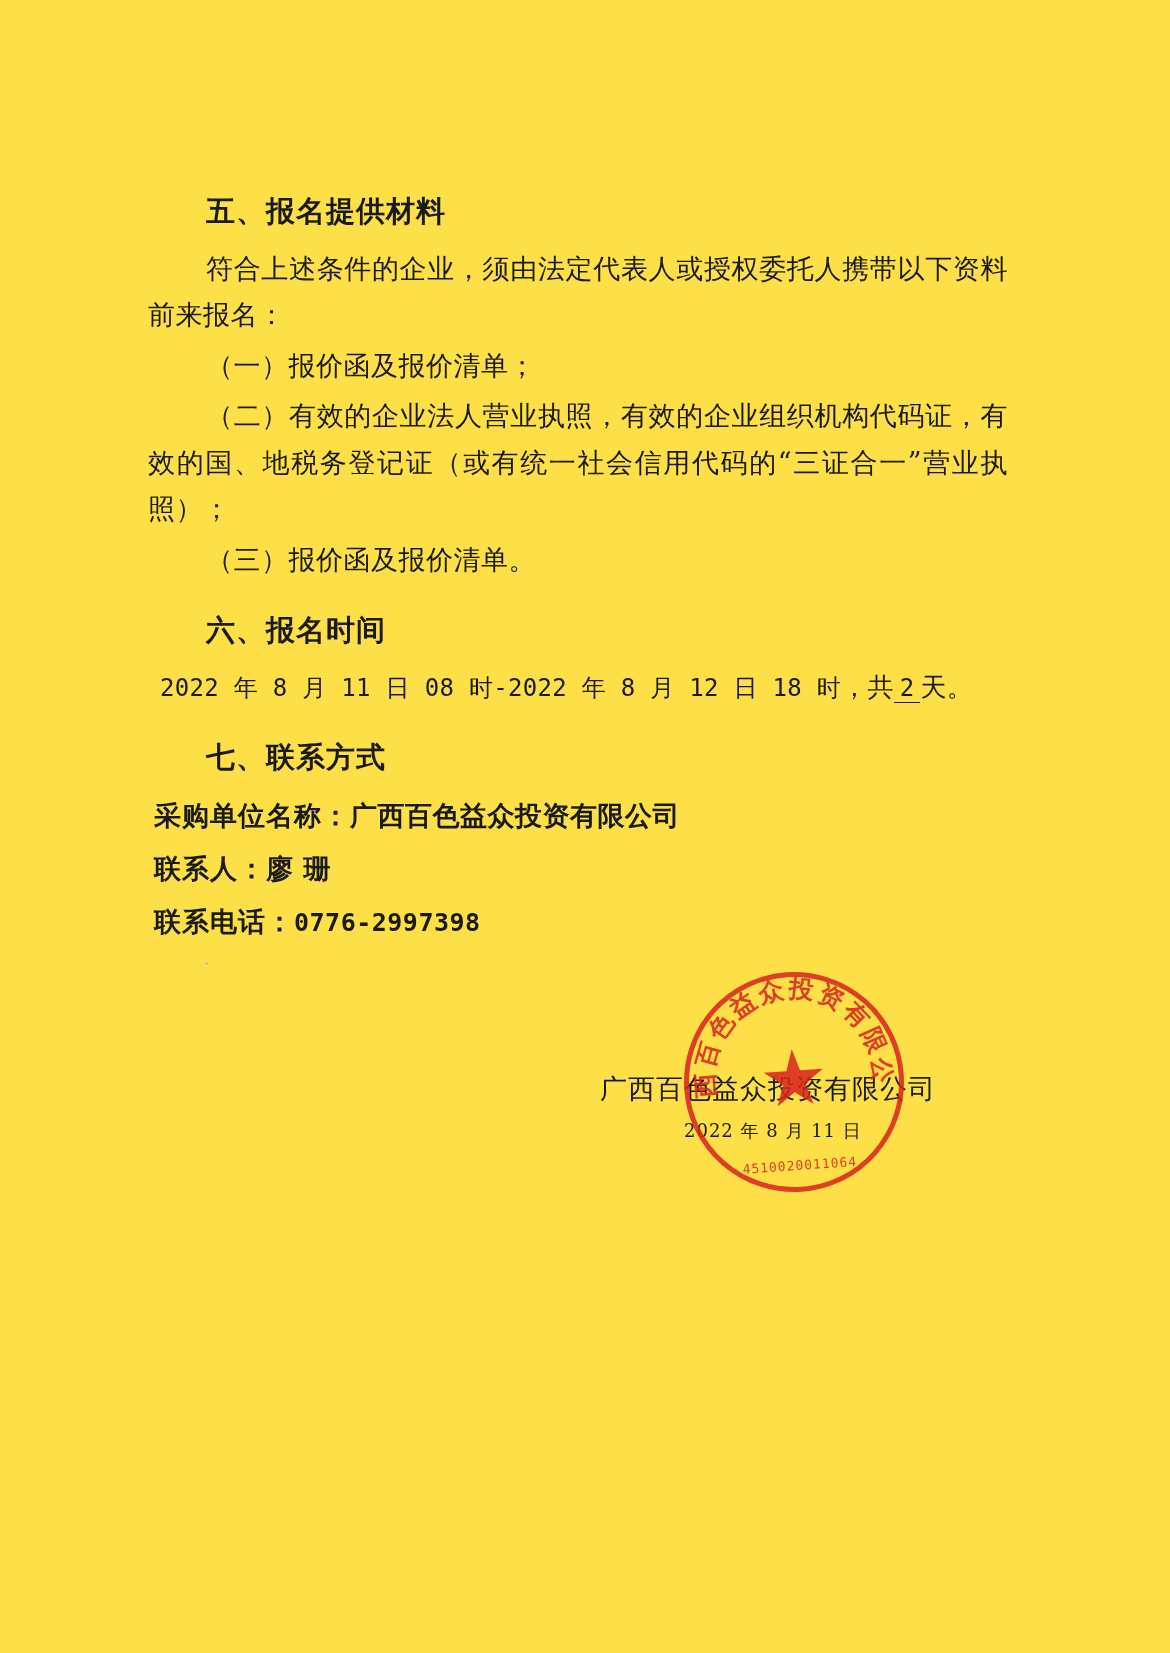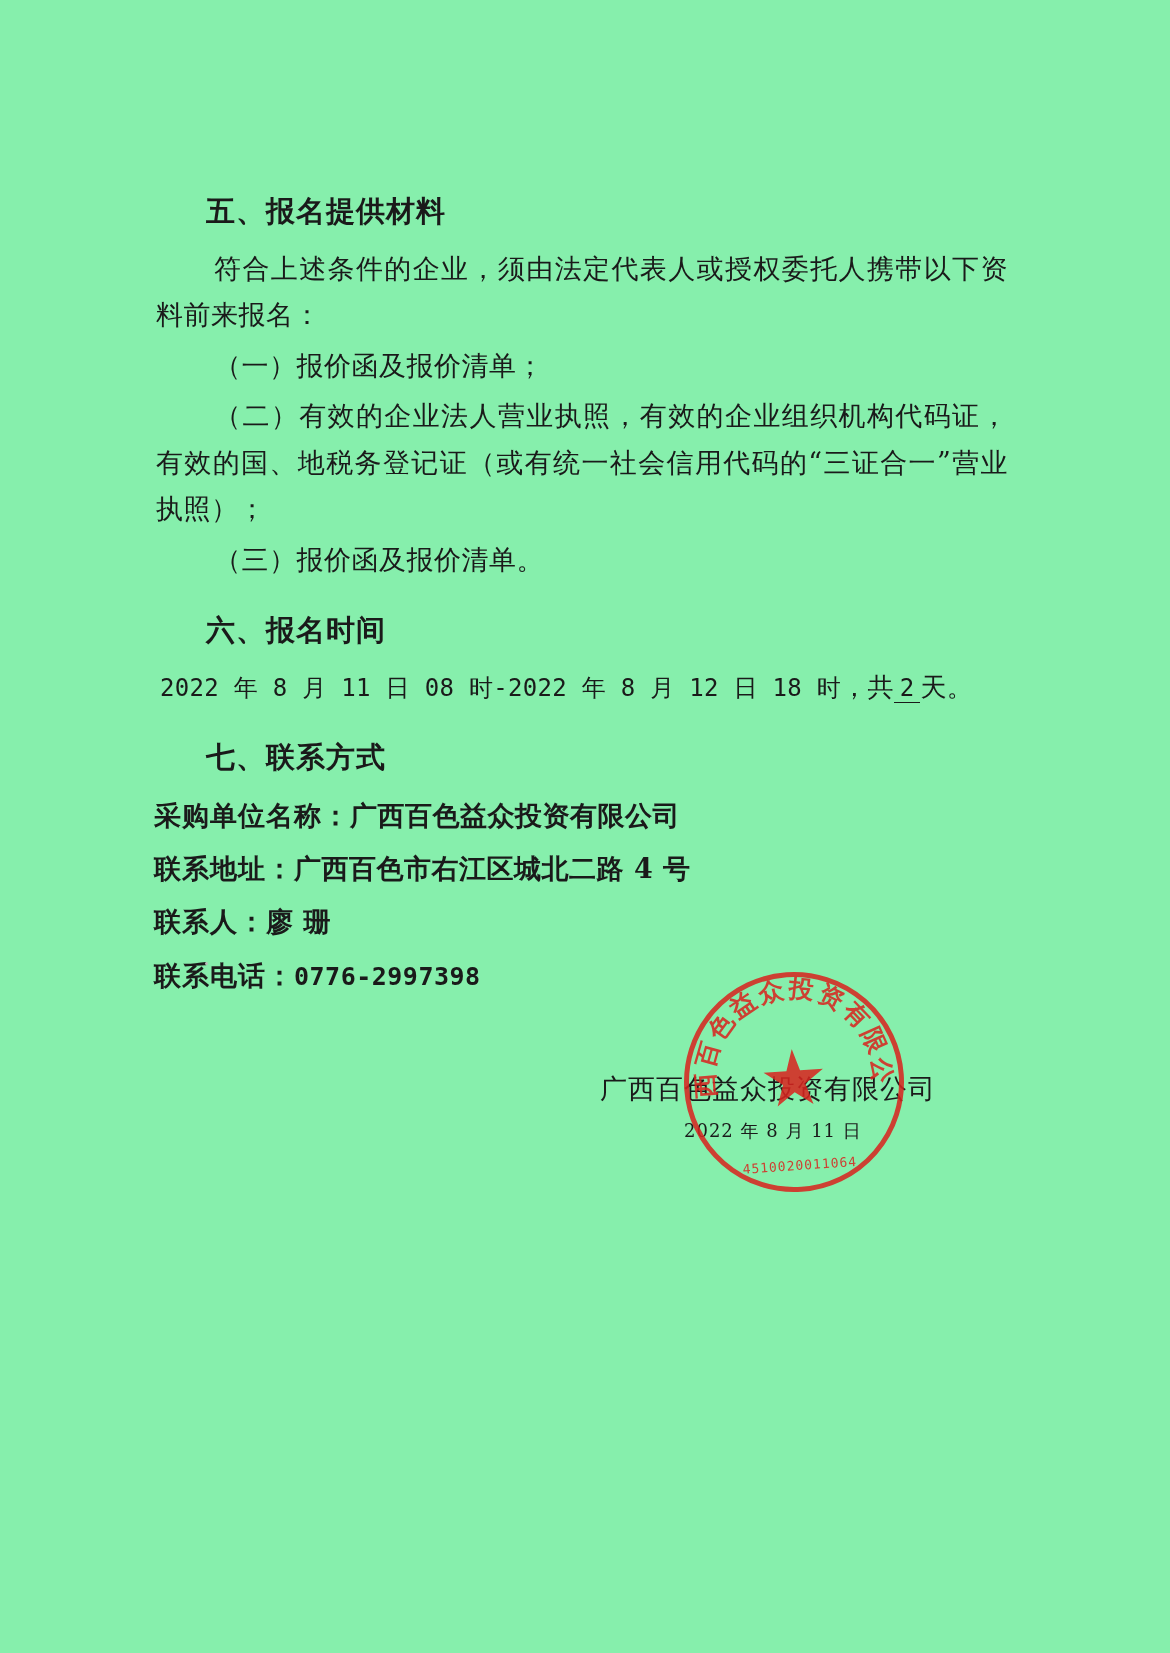--- a/index.html
+++ b/index.html
@@ -11,21 +11,21 @@
     width: 1170px;
     height: 1653px;
     position: relative;
     font-family: "DejaVu Serif", "Liberation Serif", serif;
     color: #1a1a1a;
     overflow: hidden;
   }
   .page {
     position: absolute;
     inset: 0;
-    background: #86efac;
+    background: #fde047;
   }
   .content {
     position: absolute;
     left: 148px;
     top: 190px;
     width: 860px;
   }
   .heading {
     font-size: 29px;
     font-weight: bold;
@@ -36,21 +36,21 @@
     font-family: "DejaVu Sans", "Liberation Sans", sans-serif;
   }
   .heading.tight { margin-top: 26px; }
   .para {
     font-size: 27px;
     line-height: 1.72;
     margin: 0 0 4px 0;
     text-align: justify;
     letter-spacing: 0.5px;
   }
-  .para.indent { text-indent: 58px; margin-left: 8px; }
+  .para.indent { text-indent: 58px; }
   .mono-line {
     font-size: 26px;
     line-height: 1.72;
     margin: 4px 0 6px 12px;
     letter-spacing: 0.3px;
     font-family: "DejaVu Serif", "Liberation Serif", serif;
   }
   .mono-line .num { font-family: "DejaVu Sans Mono", "Liberation Mono", monospace; font-size: 24px; }
   .underline-val {
     font-family: "DejaVu Sans Mono", "Liberation Mono", monospace;
@@ -155,23 +155,20 @@
     <p class="mono-line">
       <span class="num">2022 年 8 月 11 日 08 时</span><span class="num">-</span><span class="num">2022 年 8 月 12 日 18 时</span><span>，共</span><span class="underline-val">2</span><span>天。</span>
     </p>
 
     <h2 class="heading tight">七、联系方式</h2>
 
     <p class="contact-line">
       <span class="label">采购单位名称：</span><span>广西百色益众投资有限公司</span>
     </p>
     <p class="contact-line">
-      <span class="label">联系地址：</span><span>广西百色市右江区城北二路 4 号</span>
-    </p>
-    <p class="contact-line">
       <span class="label">联系人：</span><span>廖  珊</span>
     </p>
     <p class="contact-line">
       <span class="label">联系电话：</span><span class="tel">0776-2997398</span>
     </p>
   </div>
 
   <div class="sign-block">
     <div>广西百色益众投资有限公司</div>
     <div class="sign-date num">2022 年 8 月 11 日</div>

